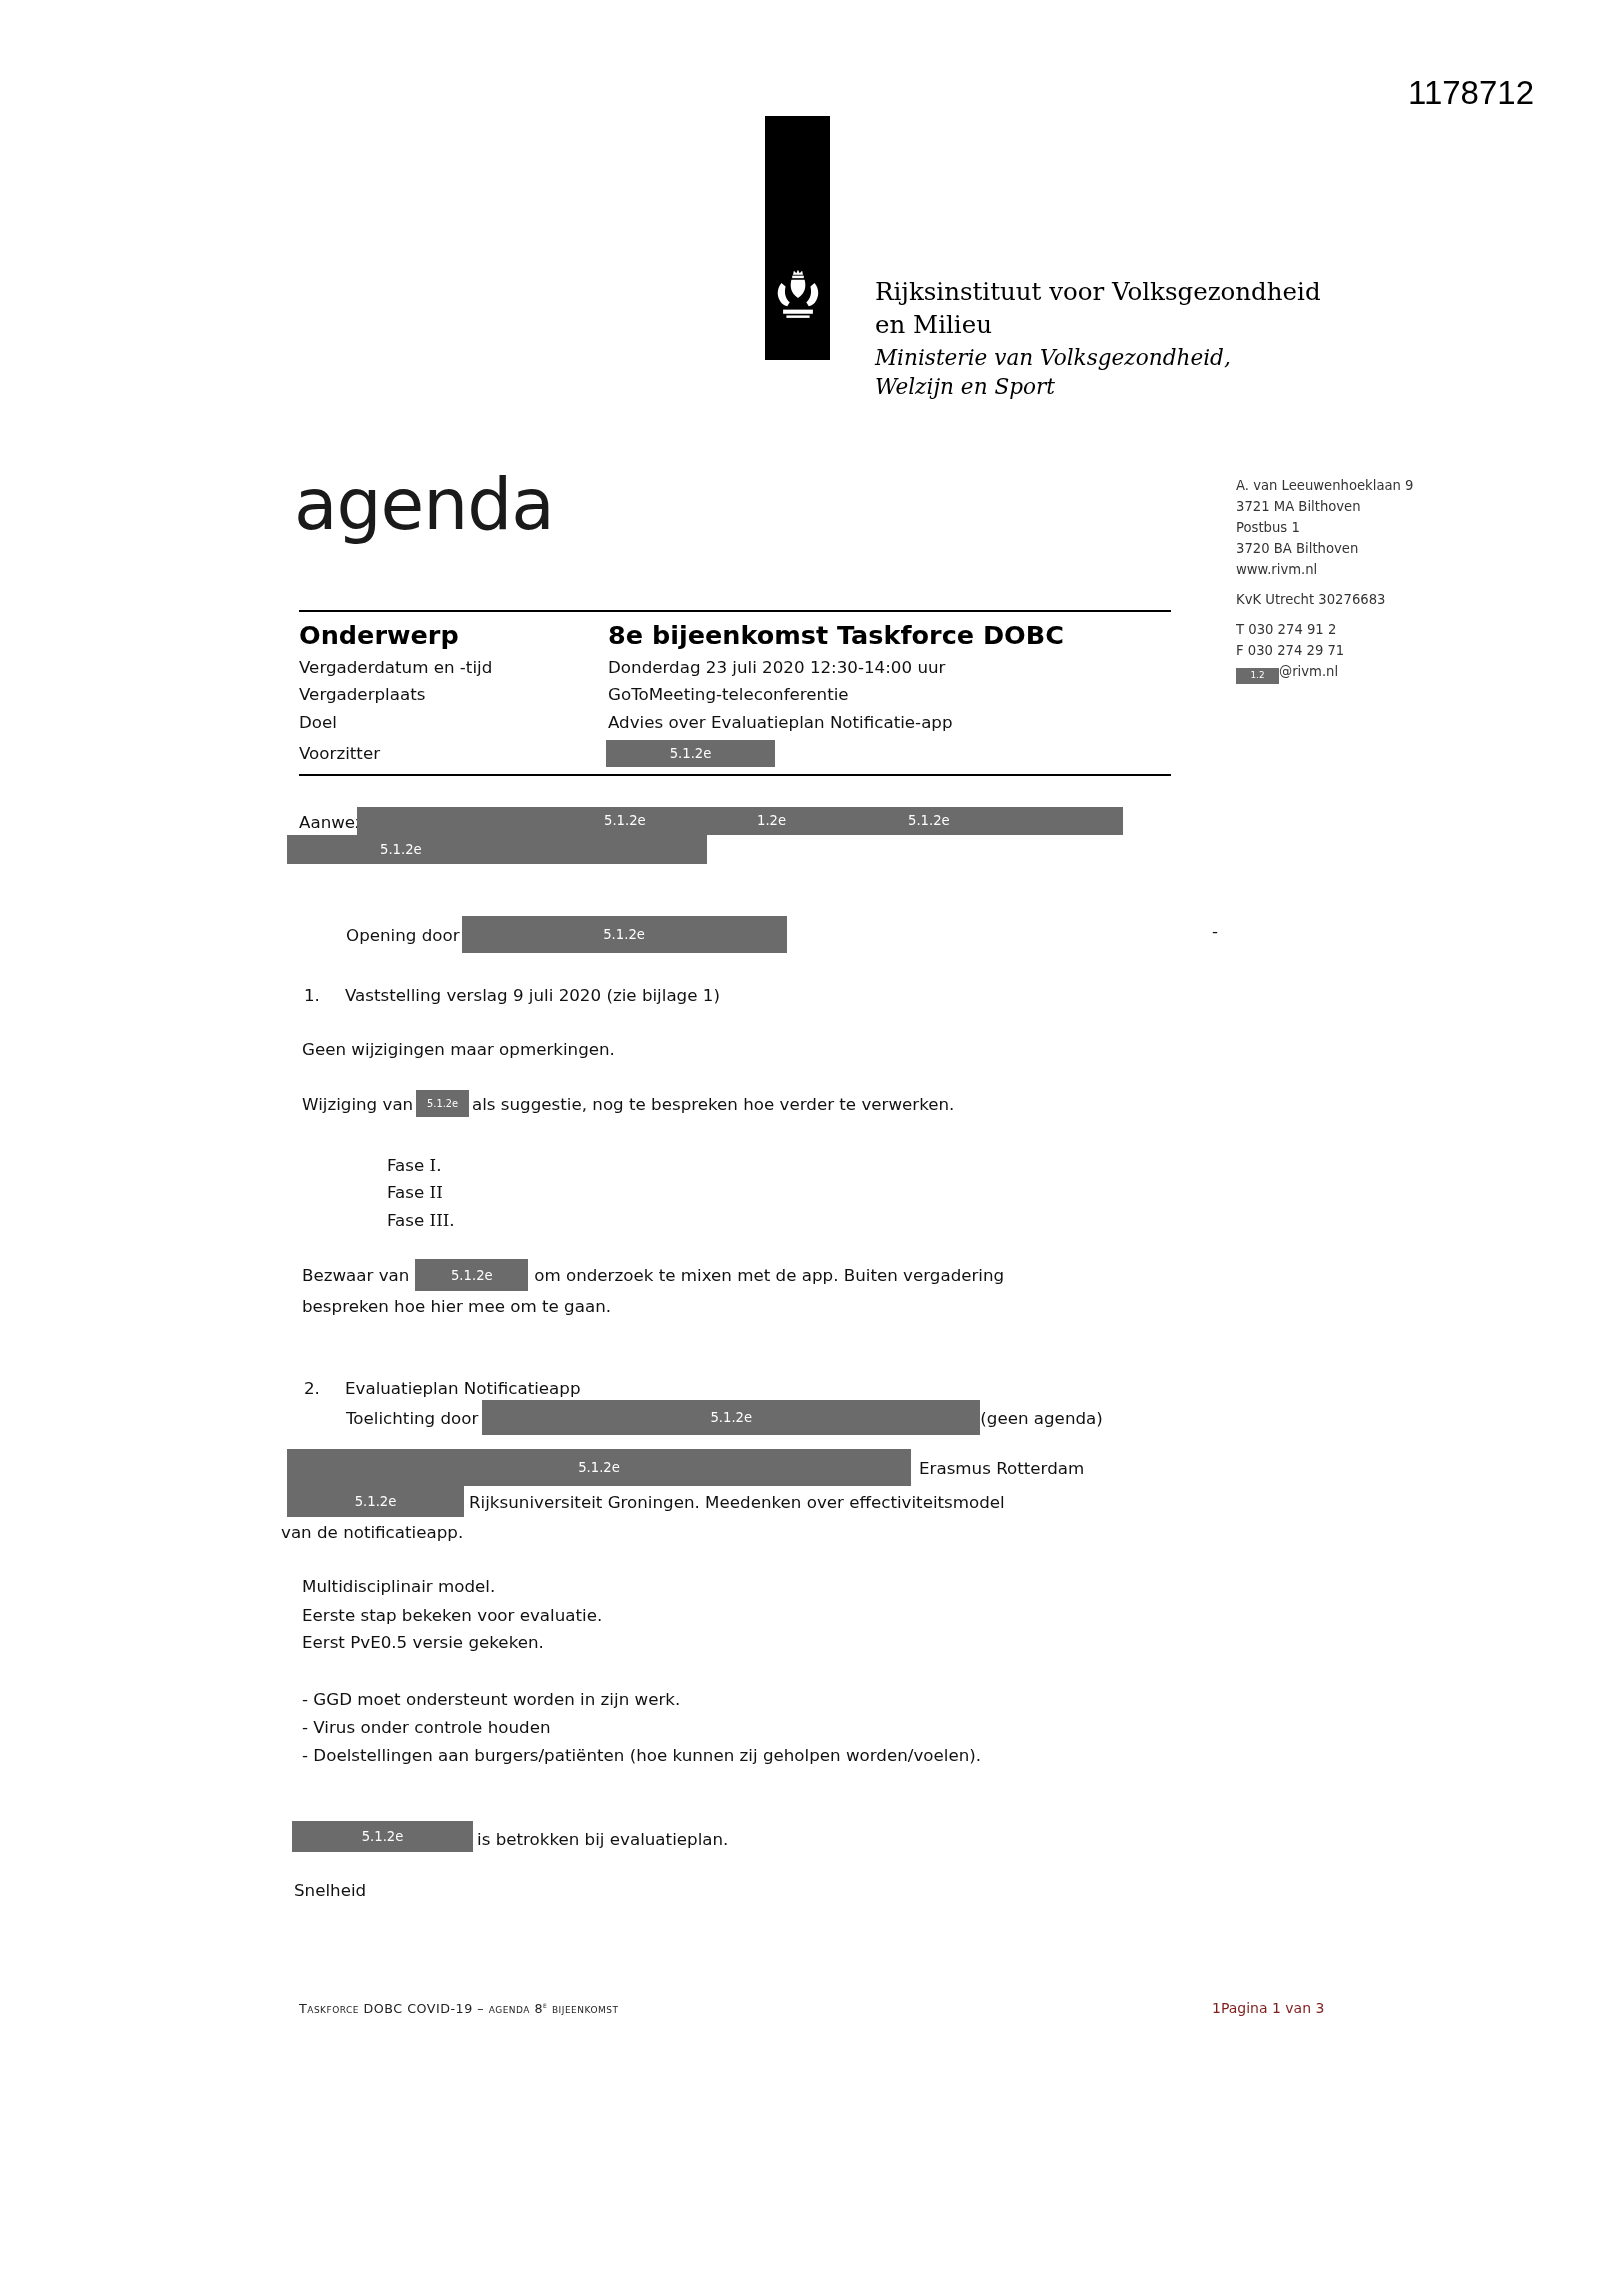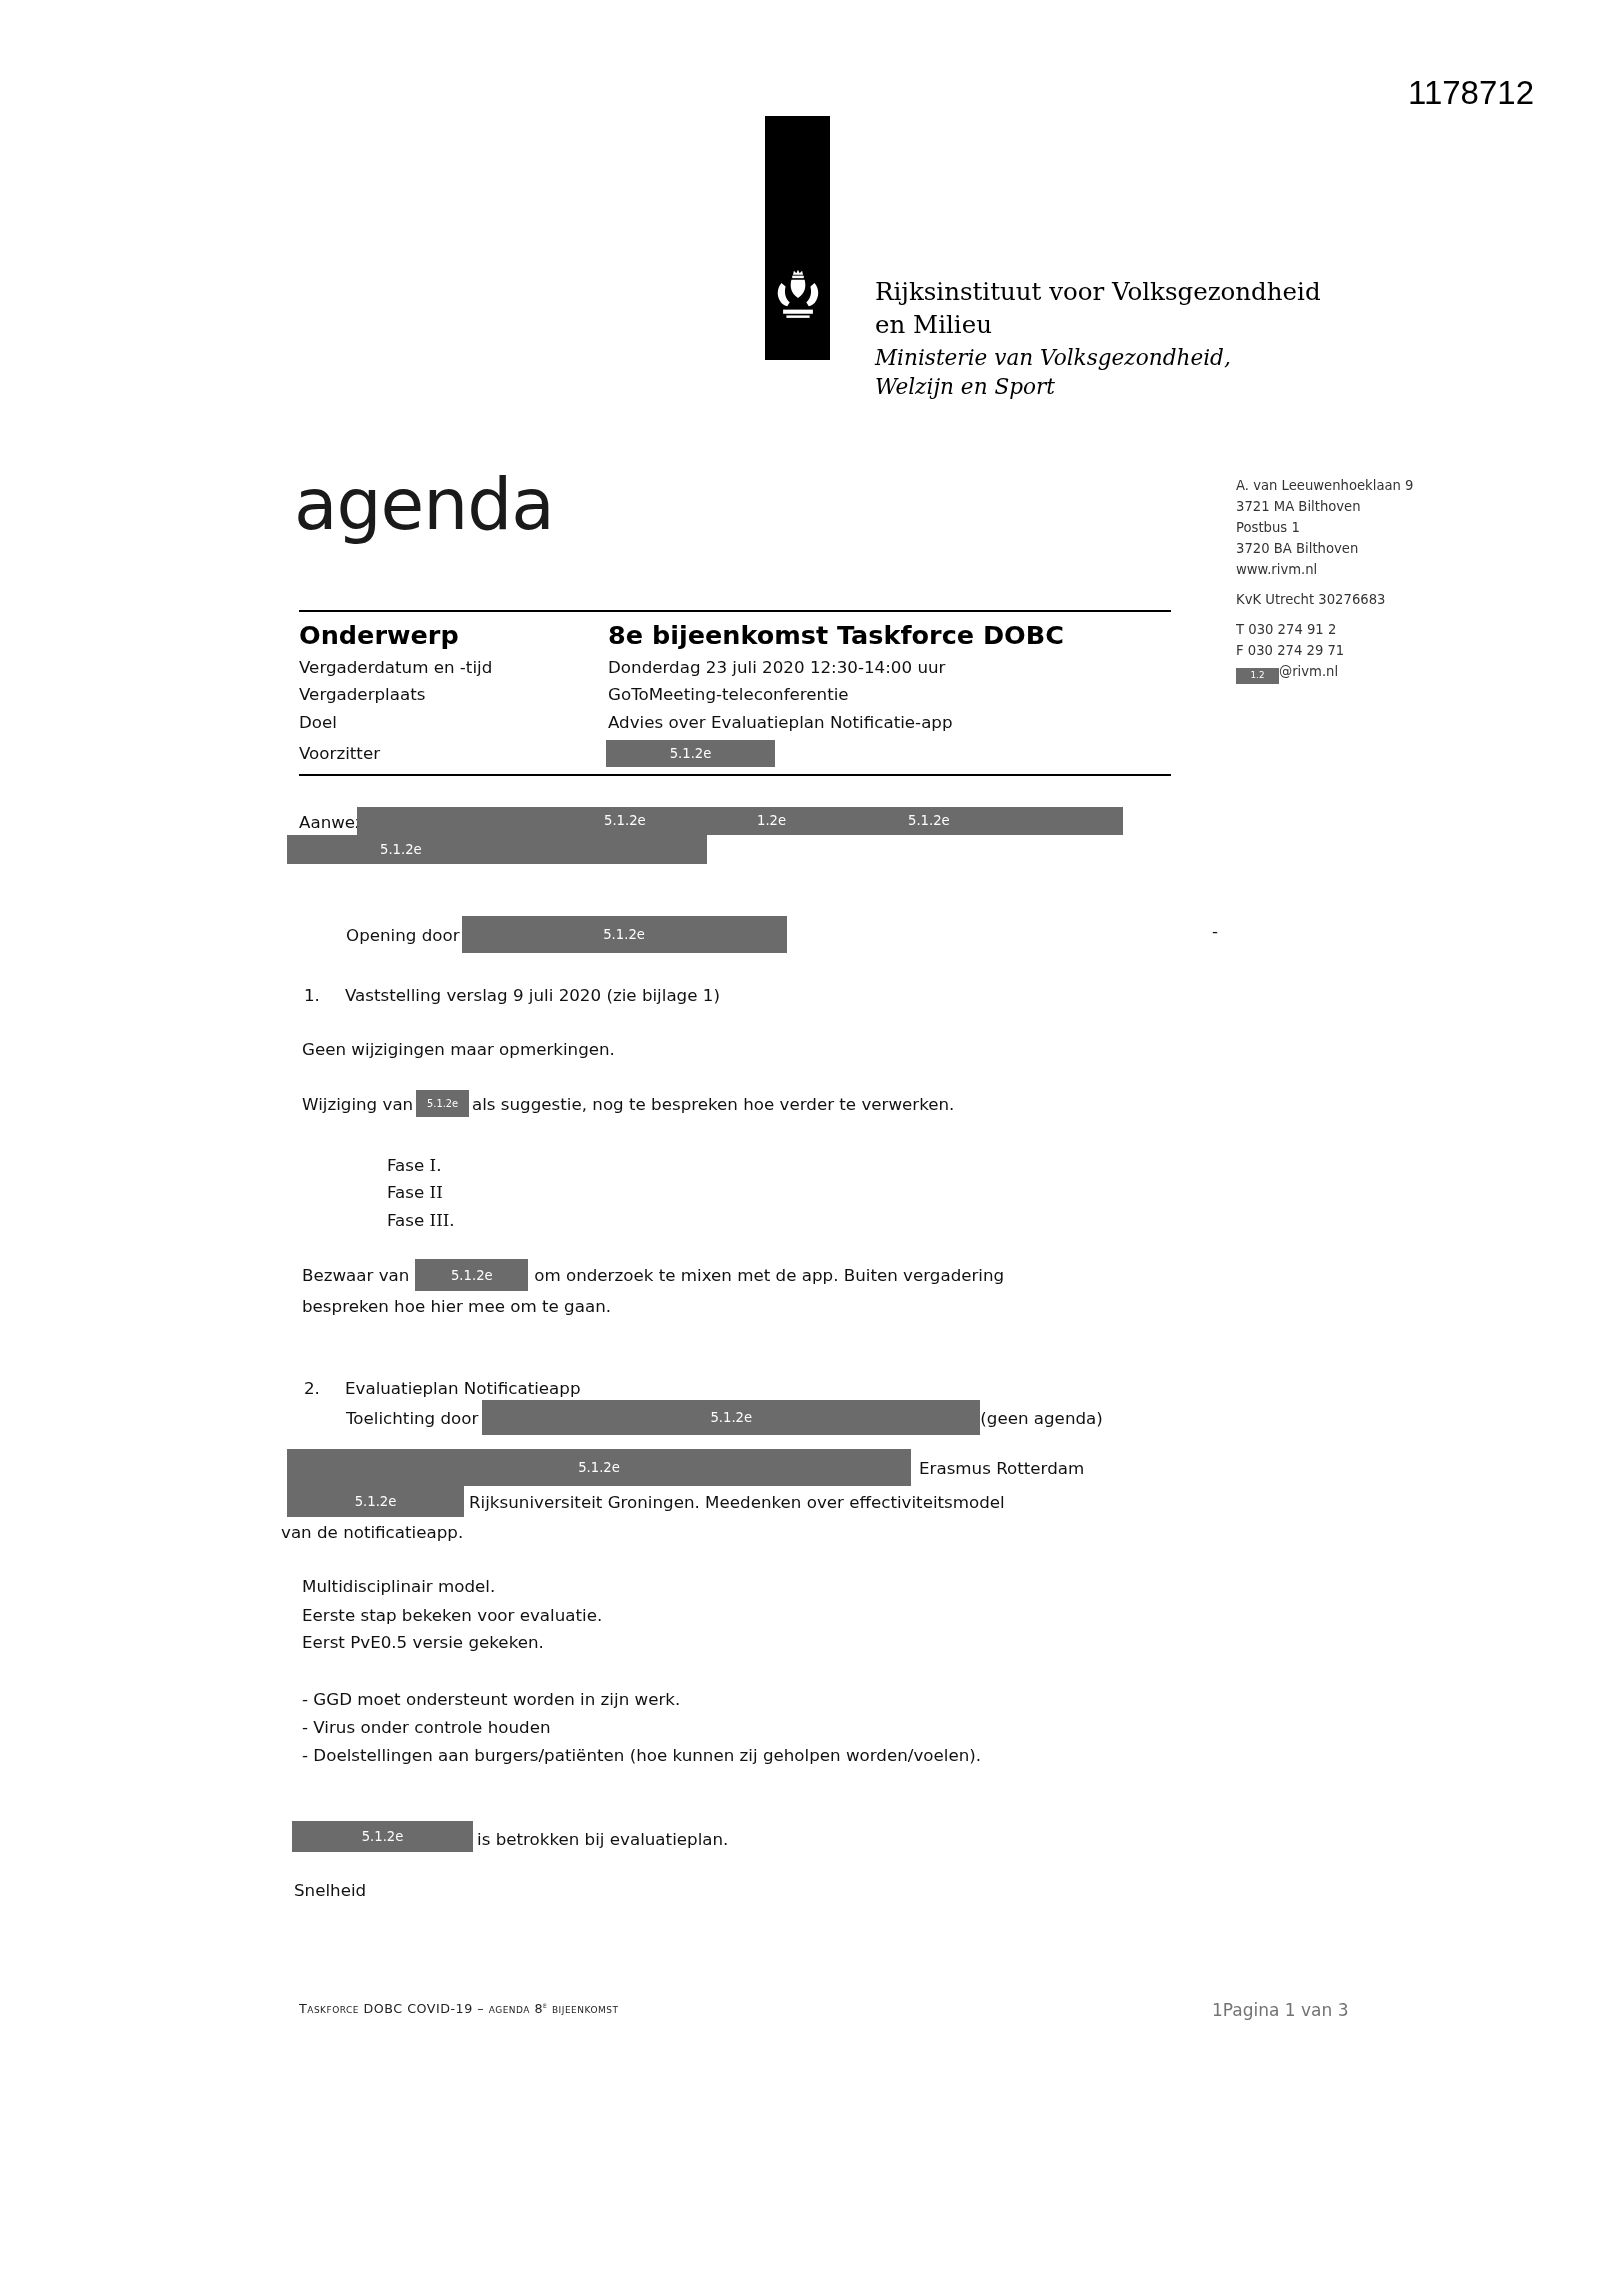--- a/index.html
+++ b/index.html
@@ -17,21 +17,21 @@
   .rule{position:absolute;background:#000;height:2px;}
   .lbl{font-size:16.7px;color:#111;}
   .lbl-b{font-size:25.5px;font-weight:bold;color:#000;}
   .body-line{font-size:16.7px;color:#111;display:flex;align-items:center;}
   .bold{font-weight:normal;}
   .redact{background:#6b6b6b;color:#fff;display:flex;align-items:center;justify-content:center;
           font-size:13.2px;}
   .redact-inline{background:#6b6b6b;color:#fff;display:inline-flex;align-items:center;justify-content:center;}
   .serif-num{font-family:"DejaVu Serif","Liberation Serif",serif;}
   .footer-small{font-variant:small-caps;letter-spacing:0.5px;font-size:12.7px;color:#222;}
-  .footer-right{font-size:17px;color:#737373;}
+  .footer-right{font-size:14px;color:#7f1d1d;}
   sup{font-size:8.8px;}
 </style>
 </head>
 <body>
 
 <div class="page">
 
   <div class="abs docnum" style="left:1408px;top:74px;">1178712</div>
 
   <div class="logo-bar" style="left:765px;top:116px;width:65px;height:244px;">

